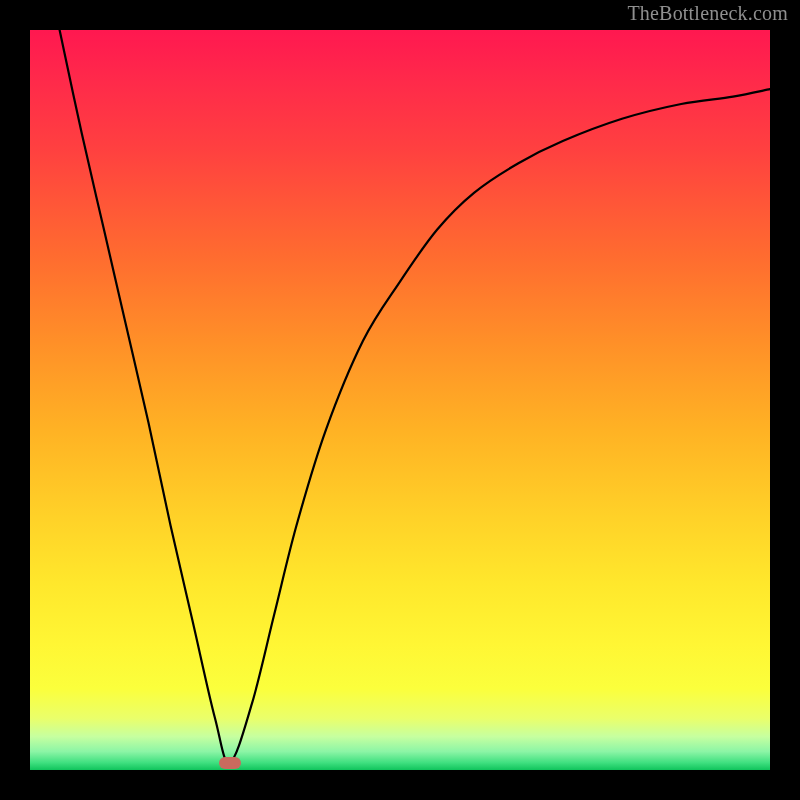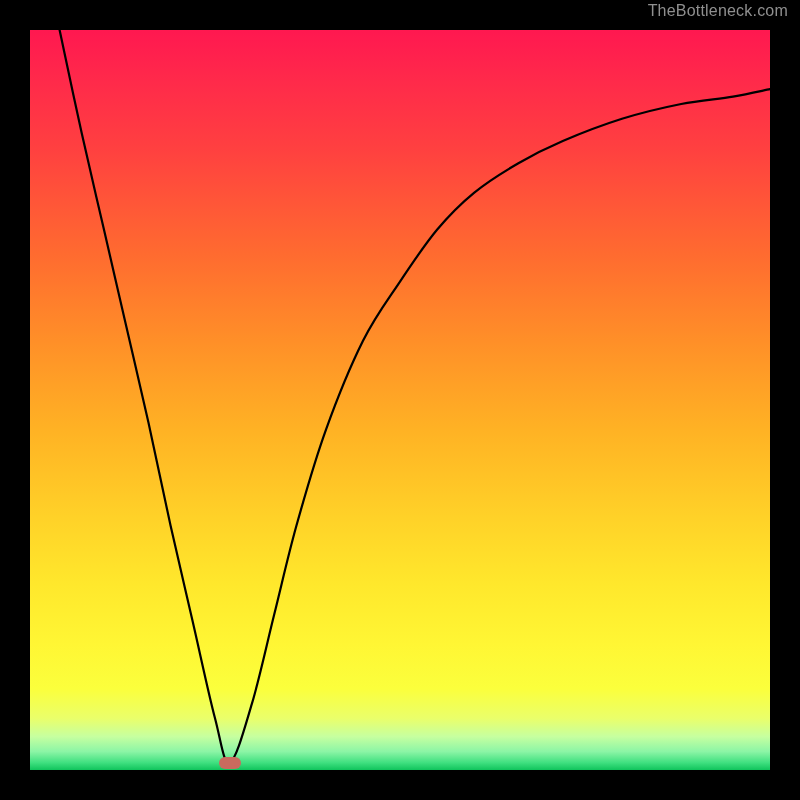--- a/index.html
+++ b/index.html
@@ -49,22 +49,22 @@
     height: 12px;
     border-radius: 6px;
     background: #c96a5e;
     transform: translate(-50%, -50%);
   }
   .watermark {
     position: absolute;
     top: 2px;
     right: 12px;
     color: #8f8f8f;
-    font-size: 16px;
-    font-family: Liberation Sans, sans-serif;
+    font-size: 20px;
+    font-family: Liberation Serif, serif;
     letter-spacing: 0.2px;
   }
   svg.curve {
     position: absolute;
     left: 0;
     top: 0;
     width: 740px;
     height: 740px;
     overflow: visible;
   }

